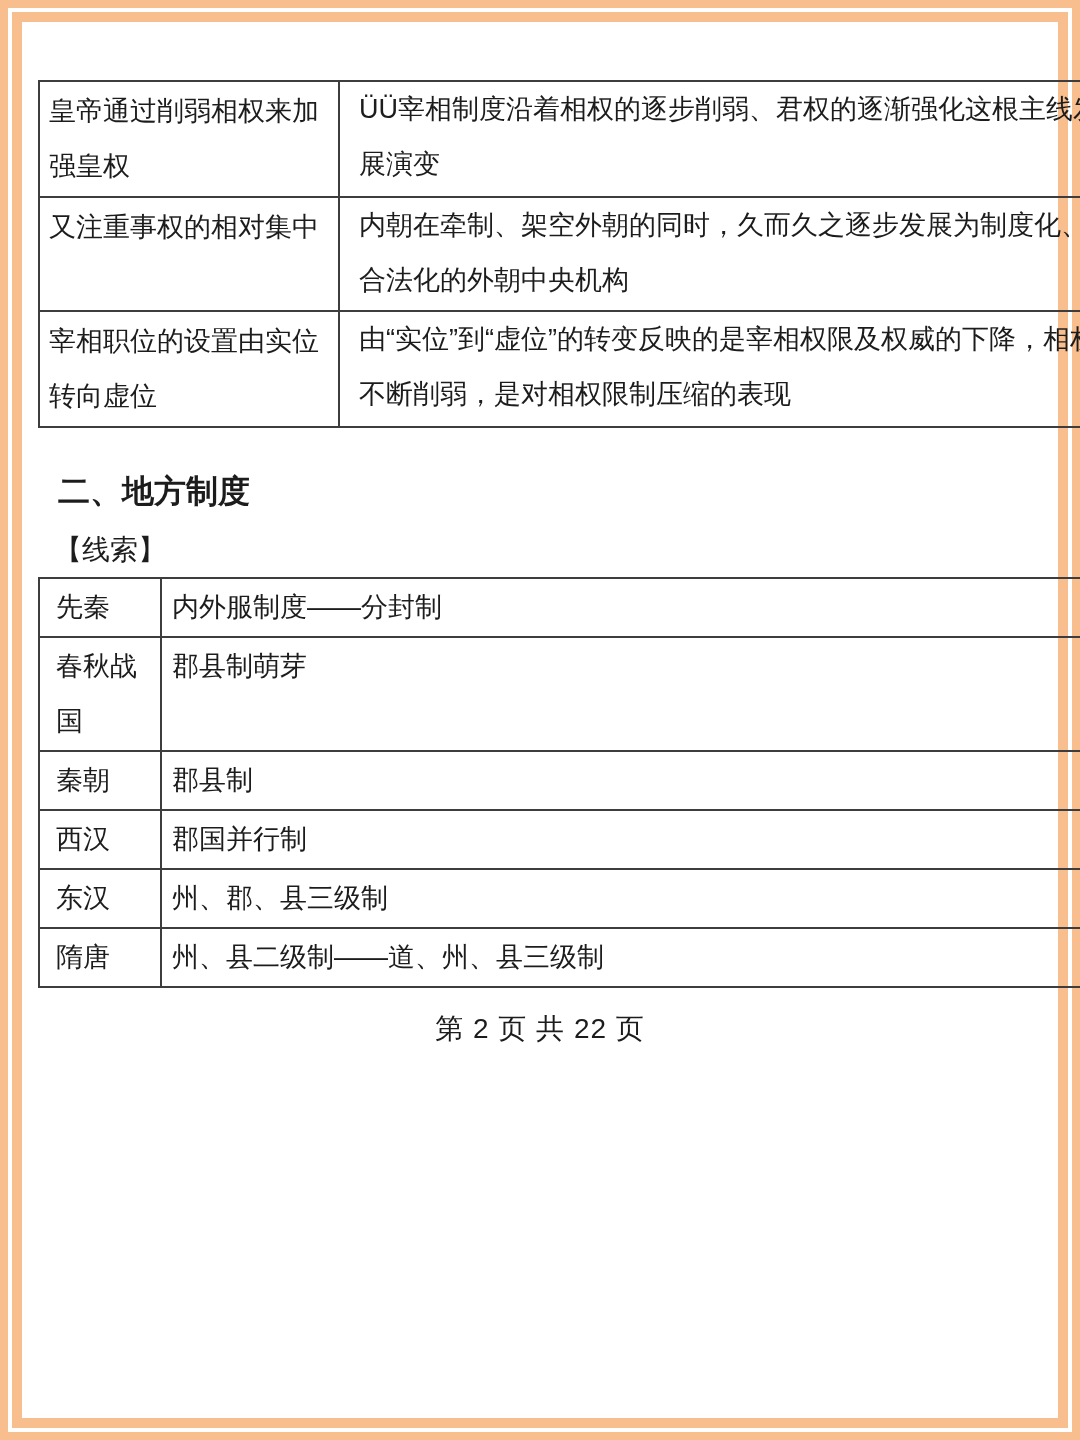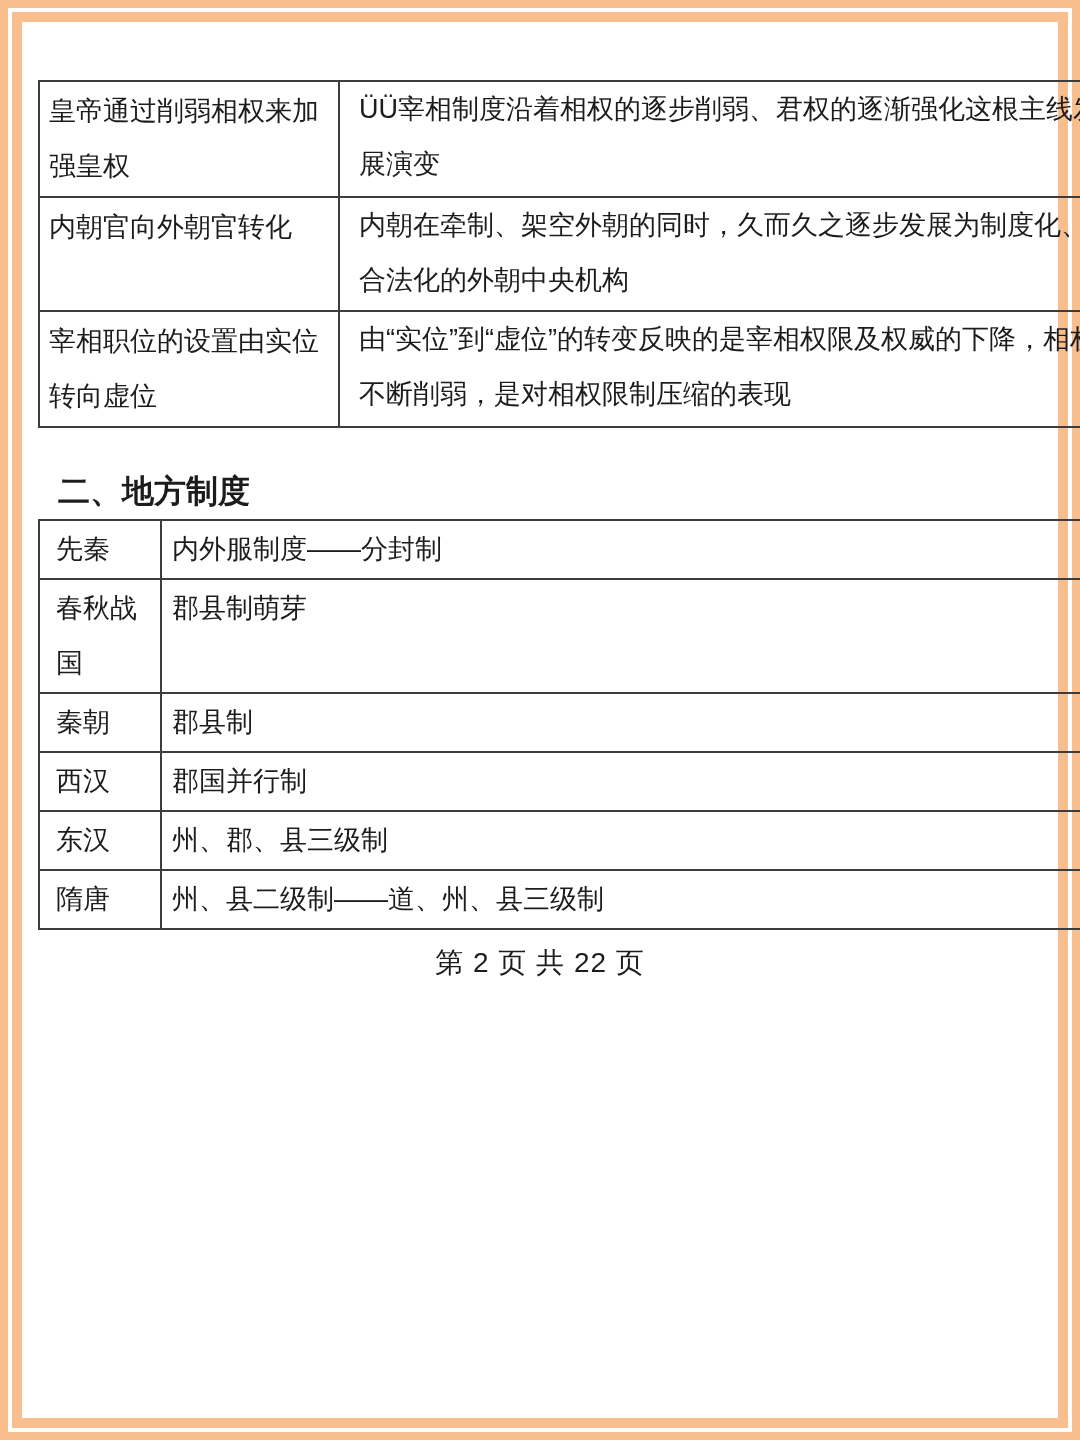--- a/index.html
+++ b/index.html
@@ -58,21 +58,21 @@
     font-size: 28px;
     line-height: 34px;
     font-weight: 400;
   }
   
   .t2 { margin-top: 10px; }
   .t2 .c1 { width: 122px; padding: 1px 4px 1px 16px; }
   .t2 .c2 { padding: 1px 8px 1px 10px; }
   
   .footer {
-    margin-top: 18px;
+    margin-top: 26px;
     text-align: center;
     font-size: 28px;
     line-height: 30px;
     letter-spacing: 1px;
   }
 </style>
 </head>
 <body>
 
 <div class="frame-outer"></div>
@@ -80,31 +80,32 @@
 
 <div class="page">
 
   <table class="t1">
     <tbody>
       <tr>
         <td class="c1">皇帝通过削弱相权来加强皇权</td>
         <td class="c2">ÜÜ宰相制度沿着相权的逐步削弱、君权的逐渐强化这根主线发展演变</td>
       </tr>
       <tr>
-        <td class="c1">内朝官向外朝官转化</td>
+        <td class="c1">又注重事权的相对集中</td>
         <td class="c2">内朝在牵制、架空外朝的同时，久而久之逐步发展为制度化、合法化的外朝中央机构</td>
       </tr>
       <tr>
         <td class="c1">宰相职位的设置由实位转向虚位</td>
         <td class="c2">由“实位”到“虚位”的转变反映的是宰相权限及权威的下降，相权不断削弱，是对相权限制压缩的表现</td>
       </tr>
     </tbody>
   </table>
 
   <div class="section-heading">二、地方制度</div>
+  <div class="section-sub">【线索】</div>
 
   <table class="t2">
     <tbody>
       <tr>
         <td class="c1">先秦</td>
         <td class="c2">内外服制度——分封制</td>
       </tr>
       <tr>
         <td class="c1">春秋战国</td>
         <td class="c2">郡县制萌芽</td>

